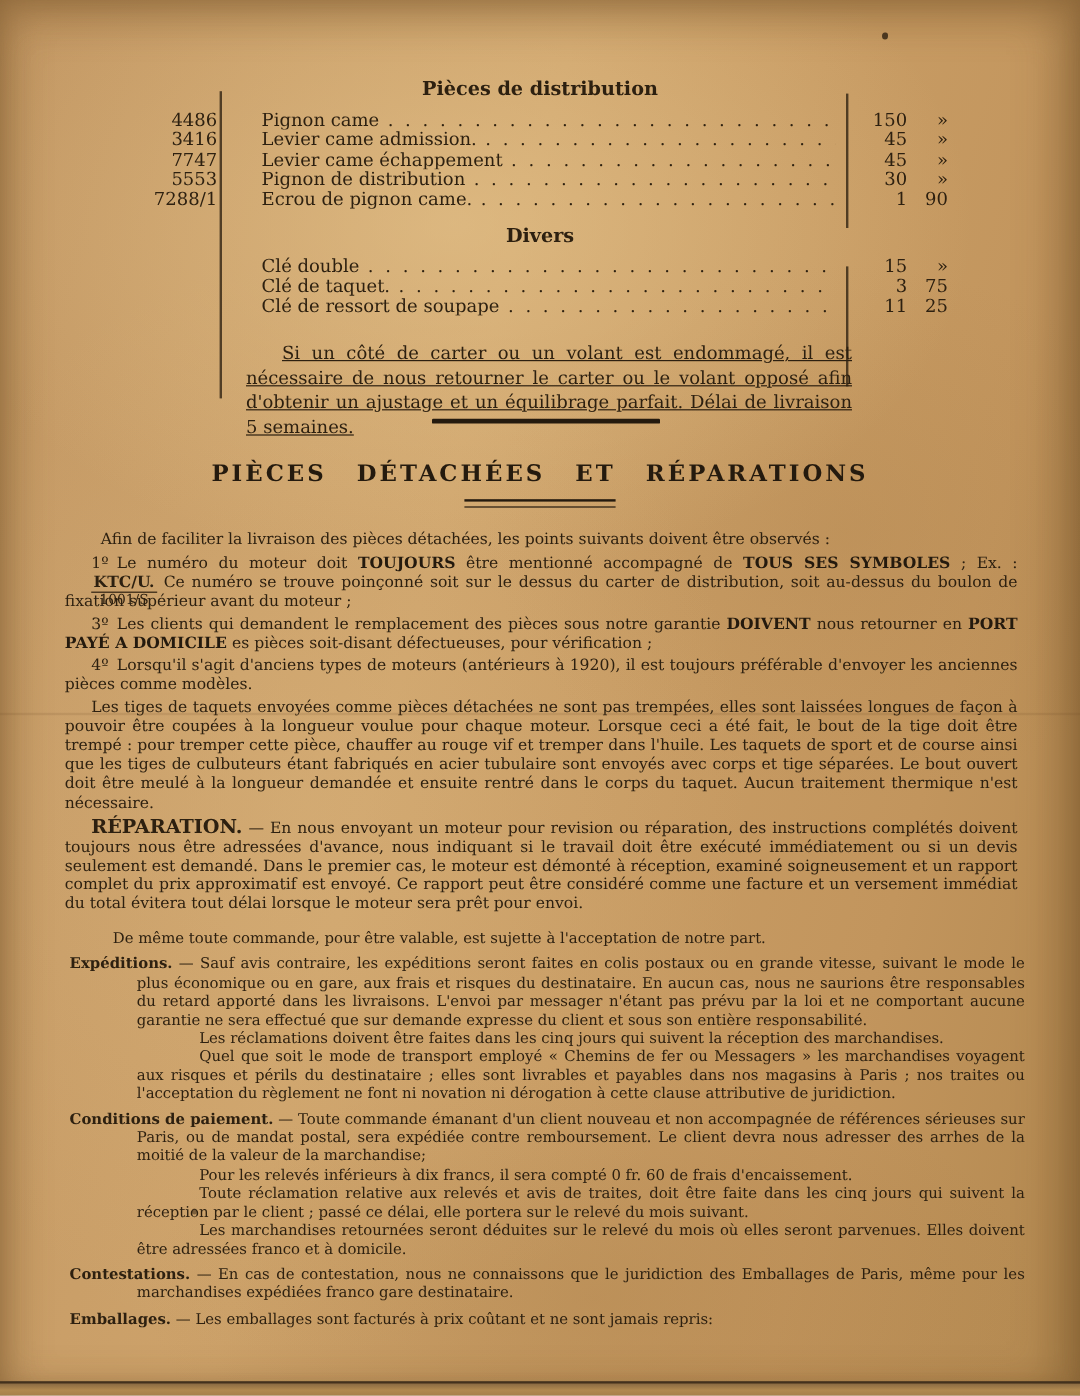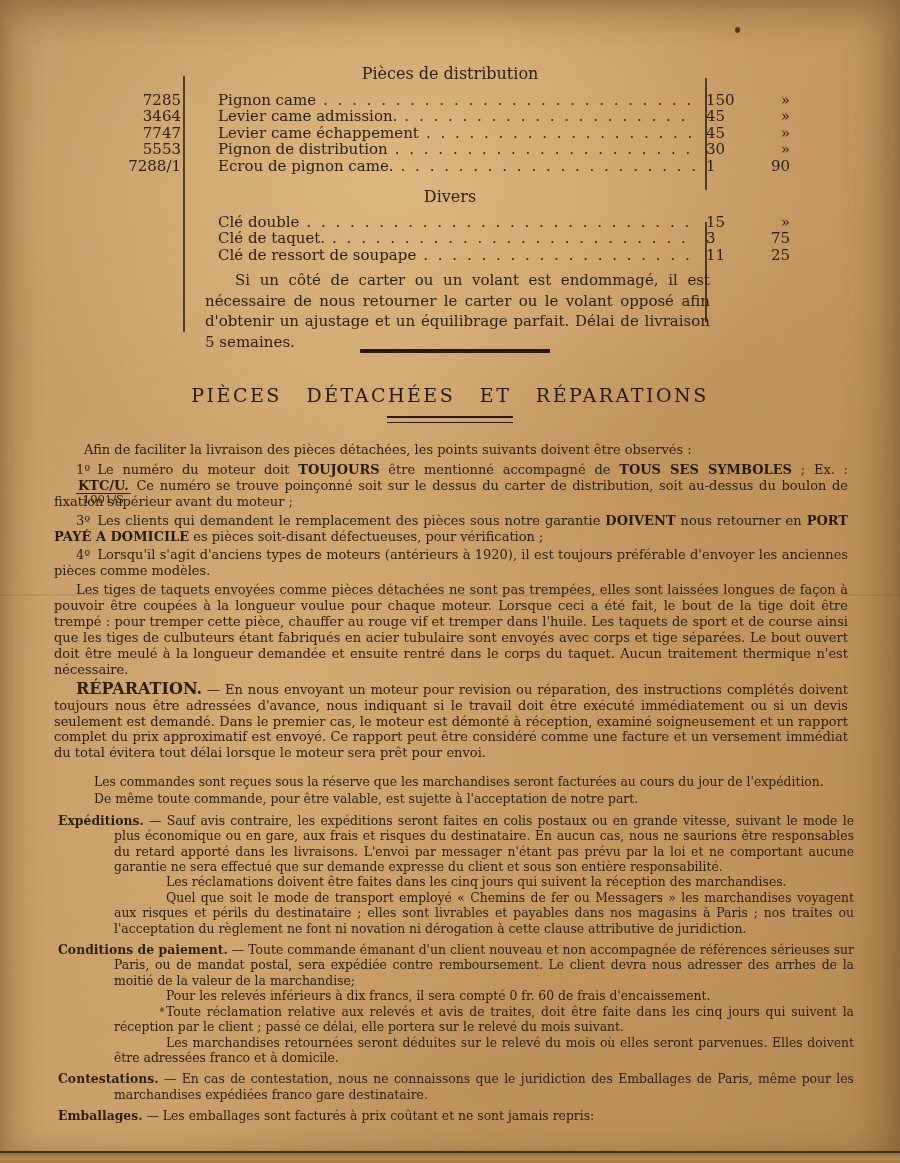--- a/index.html
+++ b/index.html
@@ -15,35 +15,35 @@
       linear-gradient(105deg,#c29763,#cda26a 40%,#c2955d 78%,#b2884f);
     box-shadow:
       inset 0 16px 34px rgba(142,102,56,.33),
       inset -16px 0 38px rgba(98,68,34,.42),
       inset 14px 0 30px rgba(130,95,50,.28),
       inset 0 -4px 14px rgba(110,80,40,.28);
   }
   .abs{position:absolute;}
   
   .parts-block{left:110px;top:64px;width:680px;}
-  .tbl-title{text-align:center;font-weight:normal;font-size:16px;margin:0 0 9px 0;}
+  .tbl-title{text-align:center;font-weight:bold;font-size:16px;margin:0 0 9px 0;}
   .prow{display:grid;grid-template-columns:73px 1fr 50px 34px;line-height:16.4px;font-size:15px;}
   .pref{text-align:right;padding-right:2px;}
   .pdesc{display:flex;overflow:hidden;padding-left:35px;padding-right:10px;}
   .plbl{white-space:nowrap;}
   .leader{flex:1;overflow:hidden;white-space:nowrap;letter-spacing:2.5px;padding-left:7px;color:#2d2010;}
   .leader::after{content:". . . . . . . . . . . . . . . . . . . . . . . . . . . . . . . . . . . . . . . . . . . . .";}
-  .pfr{text-align:left;}
+  .pfr{text-align:right;}
   .pct{text-align:right;}
   .divers-title{margin-top:13px;margin-bottom:8px;}
-  .note{margin:7px 0 0 95px;width:505px;text-indent:30px;text-align:justify;font-size:15px;line-height:20.5px;}
+  .note{margin:21px 0 0 95px;width:505px;text-indent:30px;text-align:justify;font-size:15px;line-height:20.5px;text-decoration:underline;}
   .vrule{width:2px;background:#35261466;background:#3a2a18;opacity:.85;}
   
   .rule1{left:360px;top:349px;width:190px;height:4px;background:#241a0e;border-radius:1px;}
-  .main-heading{left:0;top:384px;width:900px;text-align:center;font-size:19px;font-weight:normal;
+  .main-heading{left:0;top:384px;width:900px;text-align:center;font-size:19px;font-weight:bold;
     letter-spacing:2.5px;word-spacing:16px;color:#241a0e;margin:0;}
   .dblrule{left:387px;top:416px;width:126px;height:4px;border-top:2px solid #241a0e;border-bottom:1px solid #241a0e;}
   
   .body1{left:54px;top:442px;width:794px;font-size:13px;line-height:15.9px;text-align:justify;}
   .body1 p{margin:0 0 3px 0;}
   .body1 .intro{text-indent:30px;text-align:left;margin-bottom:4px;}
   .item{text-indent:22px;}
   .item .num{margin-right:7px;}
   .item1{margin-bottom:8px;}
   b{color:#241a0e;}
@@ -75,30 +75,30 @@
 <div class="page">
 
   <div class="abs vrule" style="left:183px;top:76px;height:256px;"></div>
   <div class="abs vrule" style="left:705px;top:78px;height:112px;"></div>
   <div class="abs vrule" style="left:705px;top:222px;height:100px;"></div>
 
   <div class="abs parts-block">
     <p class="tbl-title">Pièces de distribution</p>
 
     <div class="prow">
-      <span class="pref">7285</span>
+      <span class="pref">4486</span>
       <span class="pdesc">
           <span class="plbl">Pignon came</span>
           <span class="leader"></span>
         </span>
       <span class="pfr">150</span>
       <span class="pct">»</span>
     </div>
     <div class="prow">
-      <span class="pref">3464</span>
+      <span class="pref">3416</span>
       <span class="pdesc">
           <span class="plbl">Levier came admission.</span>
           <span class="leader"></span>
         </span>
       <span class="pfr">45</span>
       <span class="pct">»</span>
     </div>
     <div class="prow">
       <span class="pref">7747</span>
       <span class="pdesc">
@@ -175,21 +175,20 @@
     <p class="item"><span class="num">4º</span><span>Lorsqu'il s'agit d'anciens types de moteurs (antérieurs à 1920), il est toujours préférable d'envoyer les anciennes pièces comme modèles.</span></p>
 
     <p class="item tappets">Les tiges de taquets envoyées comme pièces détachées ne sont pas trempées, elles sont laissées longues de façon à pouvoir être coupées à la longueur voulue pour chaque moteur. Lorsque ceci a été fait, le bout de la tige doit être trempé : pour tremper cette pièce, chauffer au rouge vif et tremper dans l'huile. Les taquets de sport et de course ainsi que les tiges de culbuteurs étant fabriqués en acier tubulaire sont envoyés avec corps et tige séparées. Le bout ouvert doit être meulé à la longueur demandée et ensuite rentré dans le corps du taquet. Aucun traitement thermique n'est nécessaire.</p>
 
     <p class="labeled"><span class="plabel">RÉPARATION.</span> <span>— En nous envoyant un moteur pour revision ou réparation, des instructions complétés doivent toujours nous être adressées d'avance, nous indiquant si le travail doit être exécuté immédiatement ou si un devis seulement est demandé. Dans le premier cas, le moteur est démonté à réception, examiné soigneusement et un rapport complet du prix approximatif est envoyé. Ce rapport peut être considéré comme une facture et un versement immédiat du total évitera tout délai lorsque le moteur sera prêt pour envoi.</span></p>
 
   </div>
 
 
   <div class="abs cond-body">
-    <p class="cond-intro">Les commandes sont reçues sous la réserve que les marchandises seront facturées au cours du jour de l'expédition.</p>
     <p class="cond-intro">De même toute commande, pour être valable, est sujette à l'acceptation de notre part.</p>
 
     <div class="cond-block">
       <p class="lead"><span class="clabel">Expéditions.</span> <span>— Sauf avis contraire, les expéditions seront faites en colis postaux ou en grande vitesse, suivant le mode le plus économique ou en gare, aux frais et risques du destinataire. En aucun cas, nous ne saurions être responsables du retard apporté dans les livraisons. L'envoi par messager n'étant pas prévu par la loi et ne comportant aucune garantie ne sera effectué que sur demande expresse du client et sous son entière responsabilité.</span></p>
       <p class="sub">Les réclamations doivent être faites dans les cinq jours qui suivent la réception des marchandises.</p>
       <p class="sub">Quel que soit le mode de transport employé « Chemins de fer ou Messagers » les marchandises voyagent aux risques et périls du destinataire ; elles sont livrables et payables dans nos magasins à Paris ; nos traites ou l'acceptation du règlement ne font ni novation ni dérogation à cette clause attributive de juridiction.</p>
     </div>
 
     <div class="cond-block">
       <p class="lead"><span class="clabel">Conditions de paiement.</span> <span>— Toute commande émanant d'un client nouveau et non accompagnée de références sérieuses sur Paris, ou de mandat postal, sera expédiée contre remboursement. Le client devra nous adresser des arrhes de la moitié de la valeur de la marchandise;</span></p>

